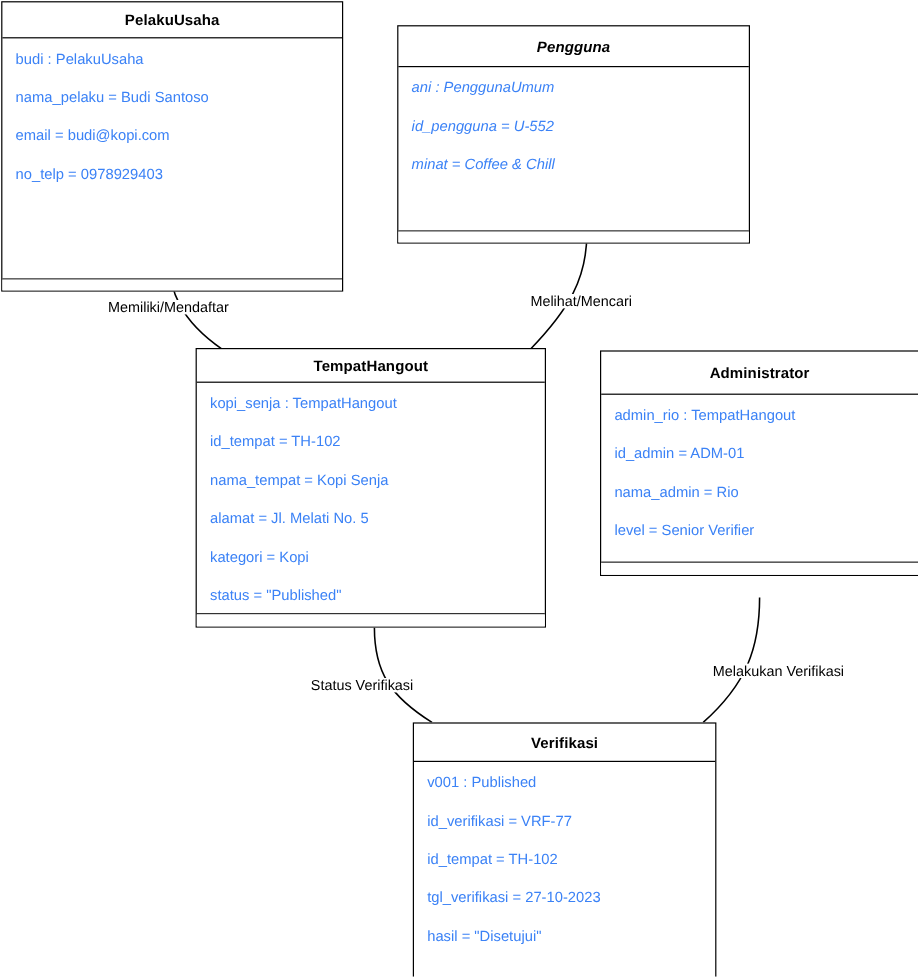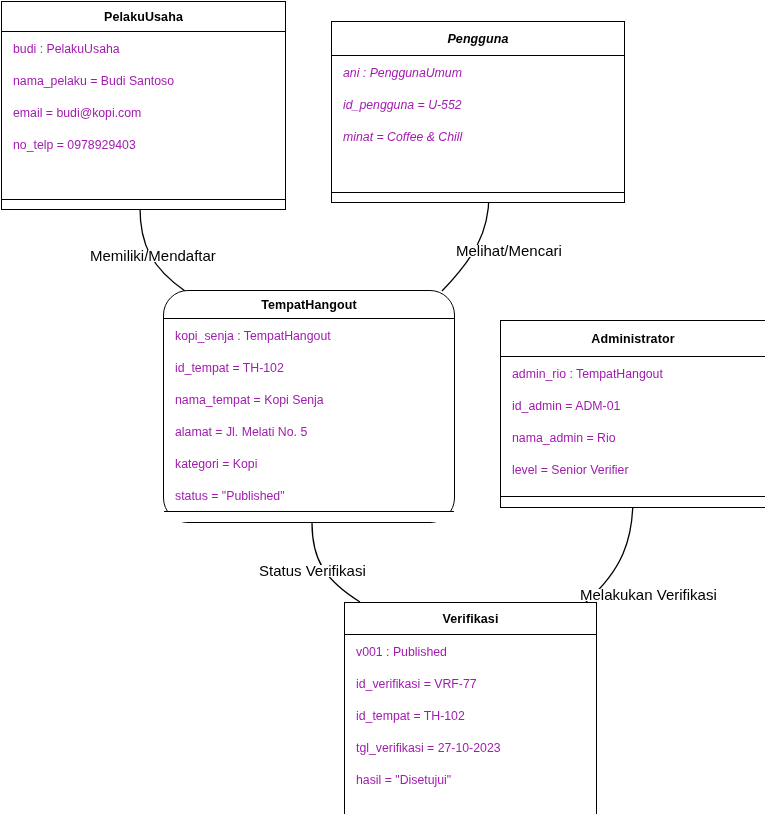--- a/index.html
+++ b/index.html
@@ -51,33 +51,33 @@
     box-sizing: border-box;
     flex: 1 1 auto;
     padding: 10px 11px 0 11px;
     display: flex;
     flex-direction: column;
     border-bottom: 1.6px solid #000000;
     overflow: hidden;
   }
   .attr-row {
     font-size: 12.3px;
-    color: #a21caf;
+    color: #3b82f6;
     line-height: 14px;
     white-space: nowrap;
     margin-bottom: 18px;
   }
   .obj-ops {
     box-sizing: border-box;
     flex: none;
     background: #ffffff;
   }
   .edge-label {
     position: absolute;
-    font-size: 15px;
+    font-size: 12px;
     color: #000000;
     white-space: nowrap;
     background: #ffffff;
     padding: 0 2px;
     line-height: 12px;
   }
   .edge-path {
     fill: none;
     stroke: #000000;
     stroke-width: 1.3px;
@@ -88,55 +88,55 @@
 
 <div id="canvas">
 
   <svg id="edge-layer" viewBox="0 0 765 814" width="765" height="814" xmlns="http://www.w3.org/2000/svg">
     <path class="edge-path" d="M 140 208 C 140 245, 152 268, 185 291"></path>
     <path class="edge-path" d="M 489 195 C 489 232, 474 258, 442 291"></path>
     <path class="edge-path" d="M 312 523 C 312 560, 325 580, 360 602"></path>
     <path class="edge-path" d="M 633 498 C 633 540, 622 570, 586 602"></path>
   </svg>
 
-  <div class="obj-box" style="left:1px; top:1px; width:285px; height:209px;">
+  <div class="obj-box" style="left:1px; top:1px; width:285px; height:242px;">
     <div class="obj-header" style="height:30px;">PelakuUsaha</div>
     <div class="obj-attrs">
       <div class="attr-row">budi : PelakuUsaha</div>
       <div class="attr-row">nama_pelaku = Budi Santoso</div>
       <div class="attr-row">email = budi@kopi.com</div>
       <div class="attr-row">no_telp = 0978929403</div>
     </div>
     <div class="obj-ops" style="height:9px;"></div>
   </div>
 
   <div class="obj-box" style="left:331px; top:21px; width:294px; height:182px;font-style:italic;">
     <div class="obj-header" style="height:34px;">Pengguna</div>
     <div class="obj-attrs">
       <div class="attr-row">ani : PenggunaUmum</div>
       <div class="attr-row">id_pengguna = U-552</div>
       <div class="attr-row">minat = Coffee &amp; Chill</div>
     </div>
     <div class="obj-ops" style="height:9px;"></div>
   </div>
 
-  <div class="obj-box" style="left:163px; top:290px; width:292px; height:233px;border-radius:25px;">
+  <div class="obj-box" style="left:163px; top:290px; width:292px; height:233px;">
     <div class="obj-header" style="height:28px;">TempatHangout</div>
     <div class="obj-attrs">
       <div class="attr-row">kopi_senja : TempatHangout</div>
       <div class="attr-row">id_tempat = TH-102</div>
       <div class="attr-row">nama_tempat = Kopi Senja</div>
       <div class="attr-row">alamat = Jl. Melati No. 5</div>
       <div class="attr-row">kategori = Kopi</div>
       <div class="attr-row">status = "Published"</div>
     </div>
     <div class="obj-ops" style="height:10px;"></div>
   </div>
 
-  <div class="obj-box" style="left:500px; top:320px; width:266px; height:188px;">
+  <div class="obj-box" style="left:500px; top:292px; width:266px; height:188px;">
     <div class="obj-header" style="height:36px;">Administrator</div>
     <div class="obj-attrs">
       <div class="attr-row">admin_rio : TempatHangout</div>
       <div class="attr-row">id_admin = ADM-01</div>
       <div class="attr-row">nama_admin = Rio</div>
       <div class="attr-row">level = Senior Verifier</div>
     </div>
     <div class="obj-ops" style="height:10px;"></div>
   </div>
 
@@ -146,17 +146,17 @@
       <div class="attr-row">v001 : Published</div>
       <div class="attr-row">id_verifikasi = VRF-77</div>
       <div class="attr-row">id_tempat = TH-102</div>
       <div class="attr-row">tgl_verifikasi = 27-10-2023</div>
       <div class="attr-row">hasil = "Disetujui"</div>
     </div>
 
   </div>
 
   <div class="edge-label" style="left:88px; top:250px;">Memiliki/Mendaftar</div>
-  <div class="edge-label" style="left:454px; top:245px;text-align:center;">Melihat/Mencari</div>
+  <div class="edge-label" style="left:440px; top:245px;text-align:center;">Melihat/Mencari</div>
   <div class="edge-label" style="left:257px; top:565px;">Status Verifikasi</div>
-  <div class="edge-label" style="left:578px; top:553px;margin-top:36px;">Melakukan Verifikasi</div>
+  <div class="edge-label" style="left:592px; top:553px;">Melakukan Verifikasi</div>
 
 </div>
 
 </body></html>

